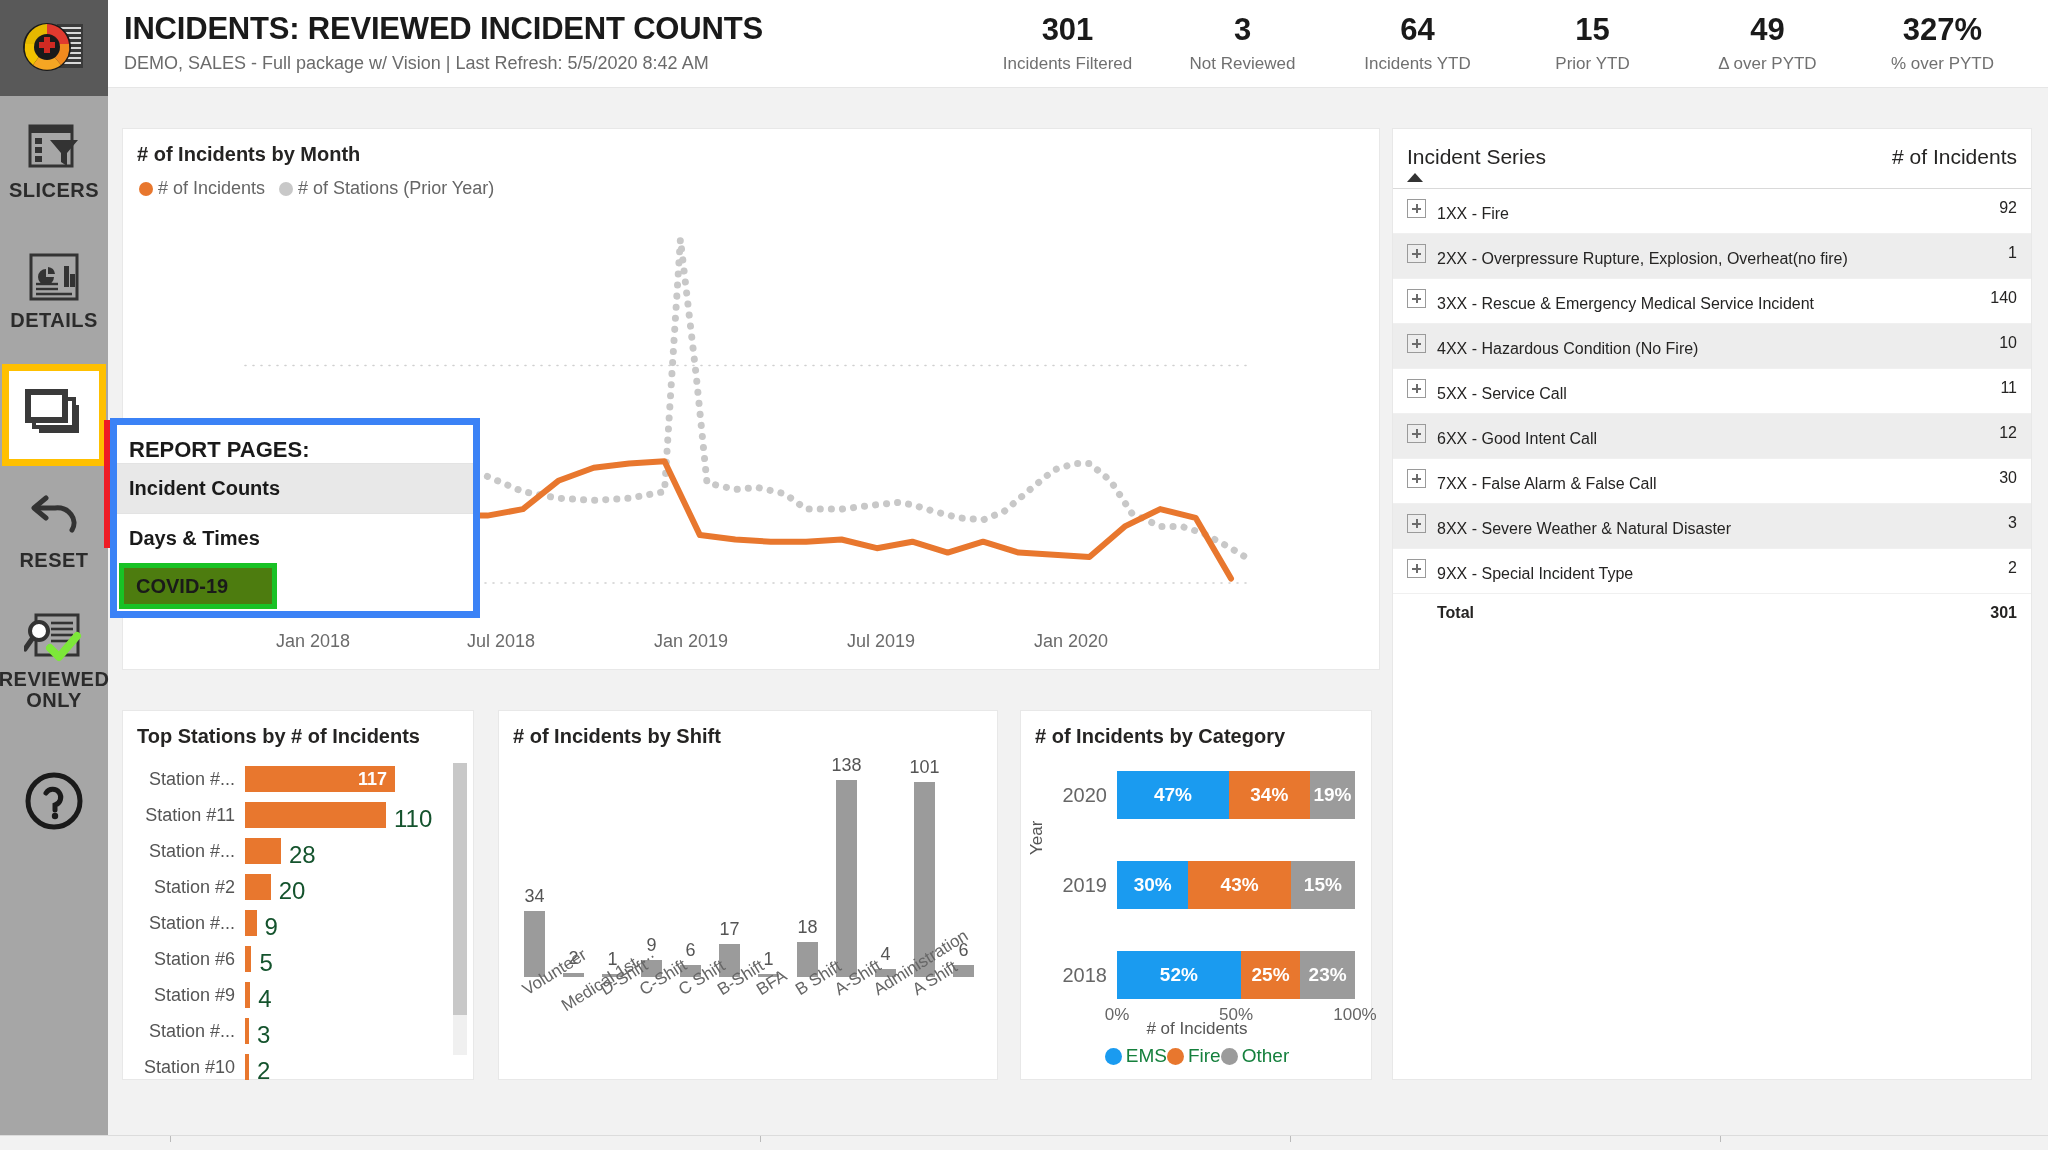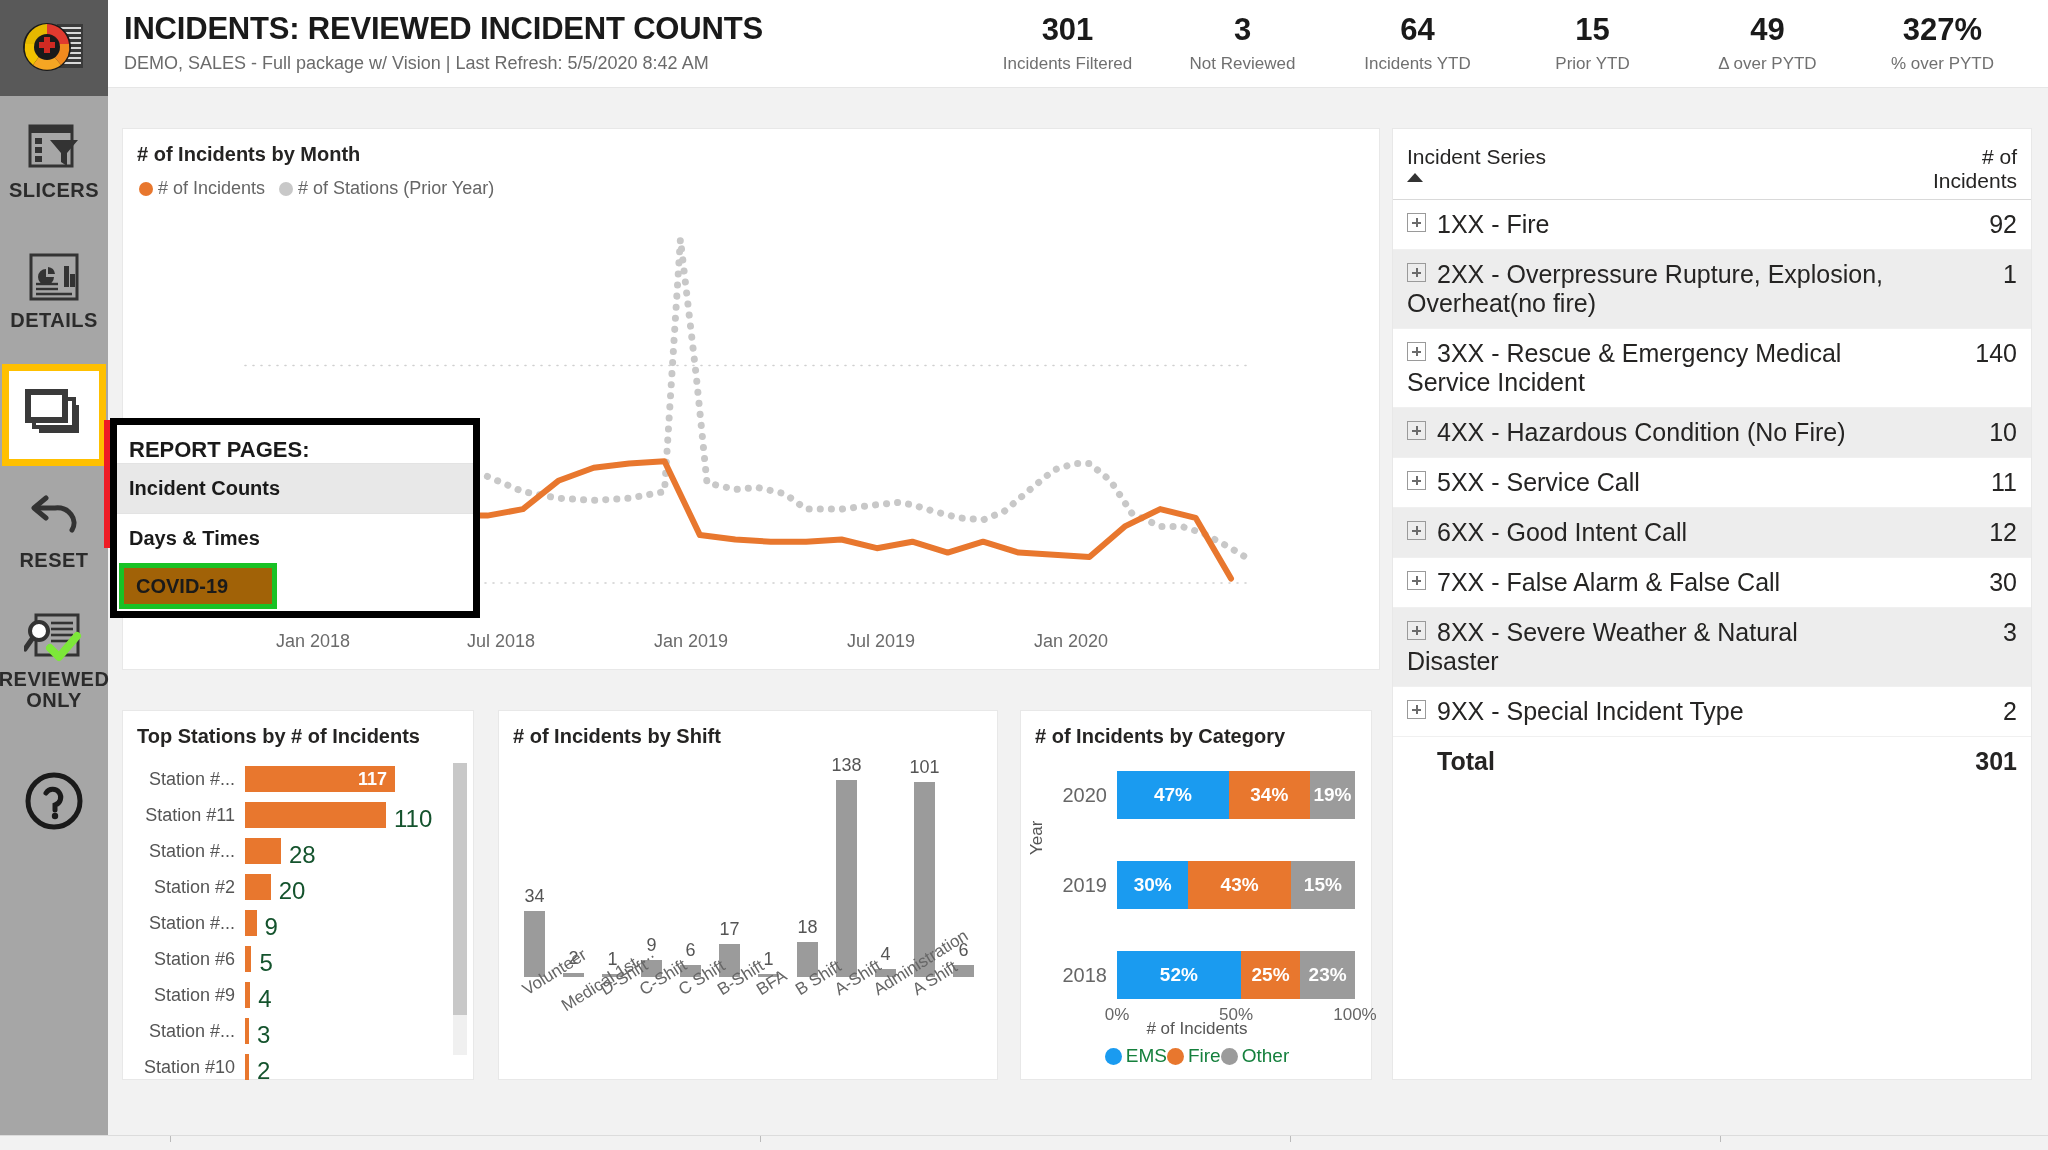--- a/index.html
+++ b/index.html
@@ -74,44 +74,44 @@
   .plot { position: absolute; left: 0; top: 96px; width: 1258px; height: 400px; }
   .xaxis { position: absolute; left: 0; bottom: 8px; width: 1258px; height: 30px; }
   .xtick {
     position: absolute; font-size: 18px; color: #6b6b6b; transform: translateX(-50%);
   }
   .ylab { position: absolute; left: 128px; top: 330px; font-size: 18px; color: #6b6b6b; }
 
   
   #reportPages {
     position: absolute; left: 110px; top: 418px; width: 370px; height: 200px;
-    border: 7px solid #000000; background: #ffffff; z-index: 40;
+    border: 7px solid #3b82f6; background: #ffffff; z-index: 40;
   }
   .rp-title { font-size: 22px; font-weight: 700; padding: 12px 0 0 12px; color: #1a1a1a; }
   .rp-item {
     height: 50px; display: flex; align-items: center; padding-left: 12px;
     font-size: 20px; font-weight: 700; color: #1a1a1a;
     border-top: 1px solid #e3e3e3;
   }
   .rp-item.active { background: #e8e8e8; }
   .rp-item.highlight {
-    border: 5px solid #19C225; background: #a16207; width: 158px; height: 46px;
+    border: 5px solid #19C225; background: #4d7c0f; width: 158px; height: 46px;
     margin-left: 2px; border-top: 5px solid #19C225;
   }
 
   
   #seriesCard { left: 1392px; top: 128px; width: 640px; height: 952px; }
   .tbl { width: 100%; border-collapse: collapse; }
   .tbl th {
     font-size: 21px; font-weight: 400; color: #252423; text-align: left;
     padding: 16px 0 6px 14px; border-bottom: 1px solid #d9d9d9; vertical-align: top;
   }
   .tbl th.num { text-align: right; padding-right: 14px; }
   .tbl td {
-    font-size: 25px; color: #252423; padding: 10px 0 10px 14px;
+    font-size: 16px; color: #252423; padding: 10px 0 10px 14px;
     border-bottom: 1px solid #f0f0f0; vertical-align: top;
   }
   .tbl td.num { text-align: right; padding-right: 14px; white-space: nowrap; }
   .tbl tr.alt td { background: #ededed; }
   .tbl tr.total td { font-weight: 700; border-bottom: none; }
   .plusbox {
     display: inline-block; width: 19px; height: 19px; border: 1px solid #9a9a9a;
     position: relative; margin-right: 11px; vertical-align: 1px;
   }
   .plusbox:before, .plusbox:after {

